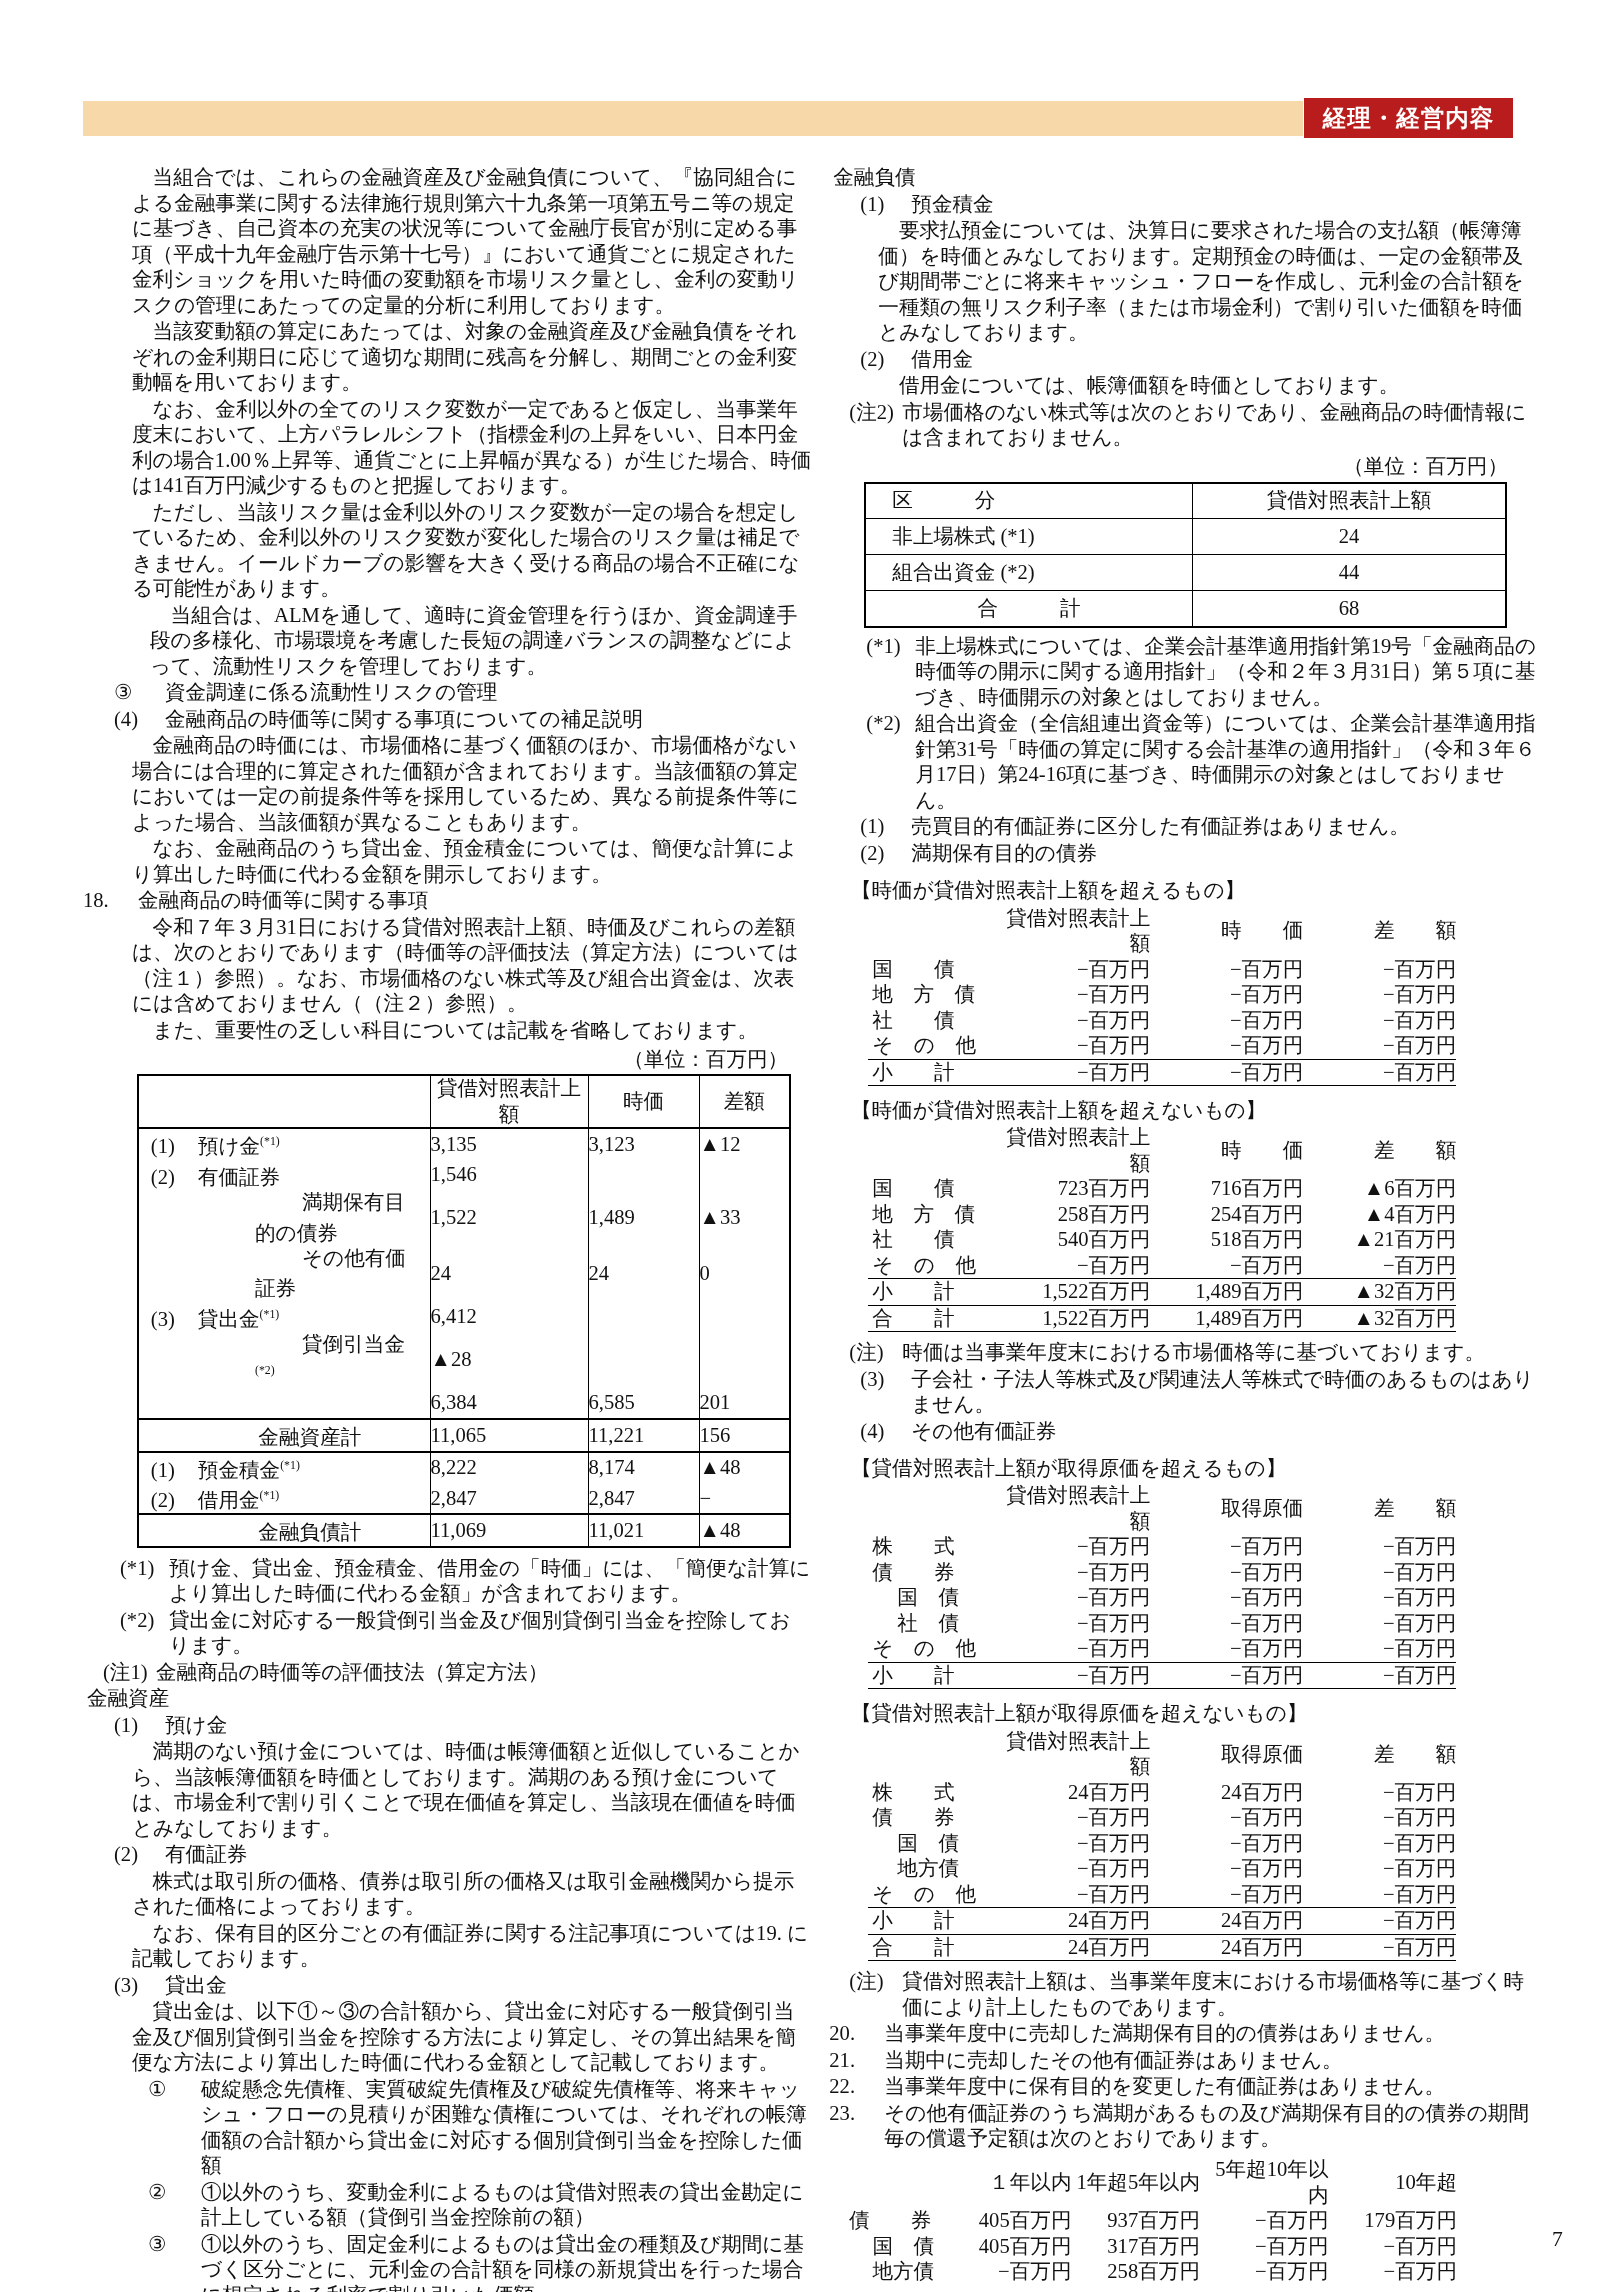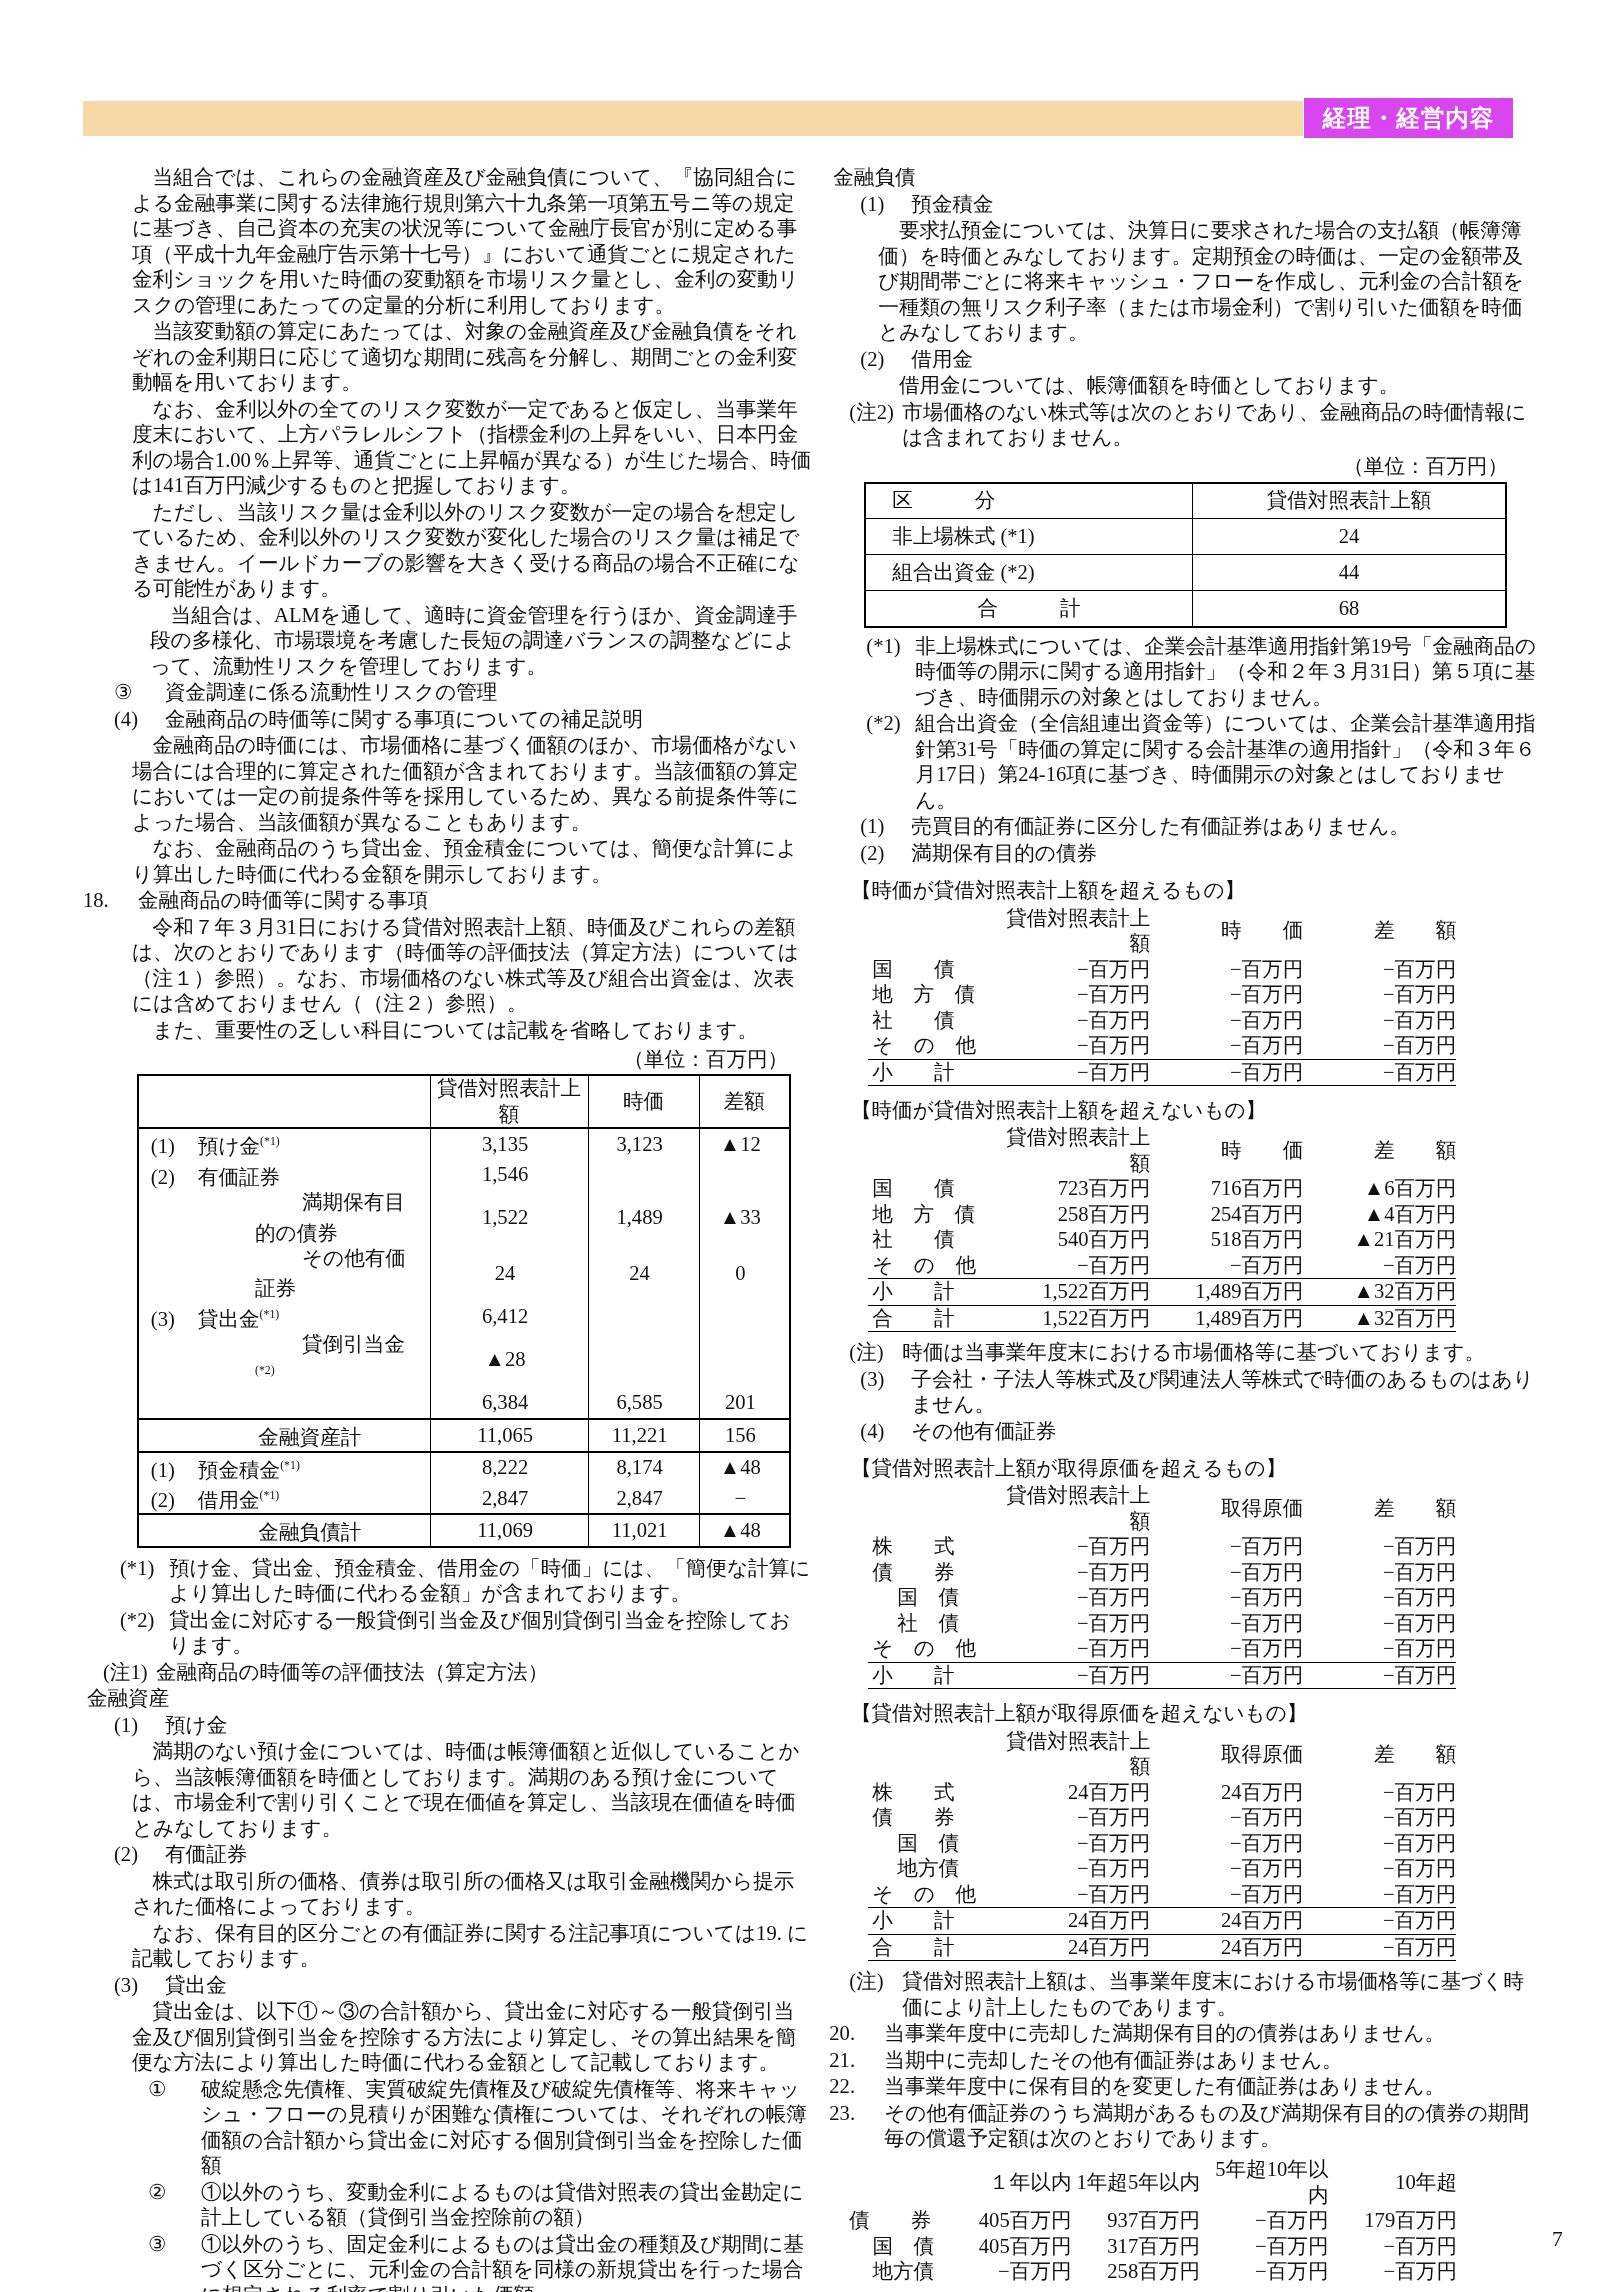--- a/index.html
+++ b/index.html
@@ -1,21 +1,21 @@
 <!DOCTYPE html>
 <html><head>
 <meta charset="utf-8">
 <style>
   * { margin:0; padding:0; box-sizing:border-box; }
   html,body { background:#ffffff; }
   body { font-family:"Liberation Serif","DejaVu Serif",serif; color:#111; }
   .page { position:relative; width:1621px; height:2293px; background:#fff; overflow:hidden; }
 
   .header-band { position:absolute; left:83px; top:101px; width:1220px; height:35px; background:#f7d8a8; }
-  .header-tag { position:absolute; left:1304px; top:98px; width:209px; height:40px; background:#d946ef;
+  .header-tag { position:absolute; left:1304px; top:98px; width:209px; height:40px; background:#b91c1c;
     display:flex; align-items:center; justify-content:center; }
   .header-tag span { color:#fff; font-family:"Liberation Sans","DejaVu Sans",sans-serif;
     font-weight:bold; font-size:23.5px; letter-spacing:1px; }
 
   .columns { position:absolute; left:83px; top:165px; width:1460px; display:flex; }
   .col { font-size:20.6px; line-height:25.5px; }
   .col.left  { width:729px; margin-right:17.6px; }
   .col.right { width:714px; }
 
   .block { margin:0 0 1px 0; }
@@ -34,21 +34,21 @@
   .unit-r { padding-right:35px; }
 
   
   table { border-collapse:collapse; }
   .t18 { margin:2px 0 7.8px 54px; width:652px; border:2px solid #000; table-layout:fixed; }
   .t18 th, .t18 td { font-weight:normal; height:29px; padding:0 7.8px 0 0; }
   .t18 th { height:32px; border-bottom:2px solid #000; text-align:center; padding:0; }
   .t18 th + th, .t18 td + td { border-left:1px solid #000; }
   .t18 .c-item { width:292px; text-align:left; padding-left:11.8px; }
   .t18 .c-v0 { width:158px; } .t18 .c-v1 { width:111px; } .t18 .c-v2 { width:91px; }
-  .t18 td { text-align:center; }
+  .t18 td { text-align:left; }
   .t18 td.c-item .no { display:inline-block; width:47px; }
   .t18 tr.r-sub td.c-item { padding-left:116px; }
   .t18 tr.r-total td { border-top:2px solid #000; }
   .t18 tr.r-total td.c-item { text-align:center; padding-left:12px; }
   .t18 tr.rt-sep td { border-top:2px solid #000; }
   .t18 sup { font-size:11.8px; }
 
   
   .tk { margin:2px 0 5.9px 35px; width:641px; border:2px solid #000; table-layout:fixed; }
   .tk th, .tk td { font-weight:normal; border:1px solid #000; height:36px; }

